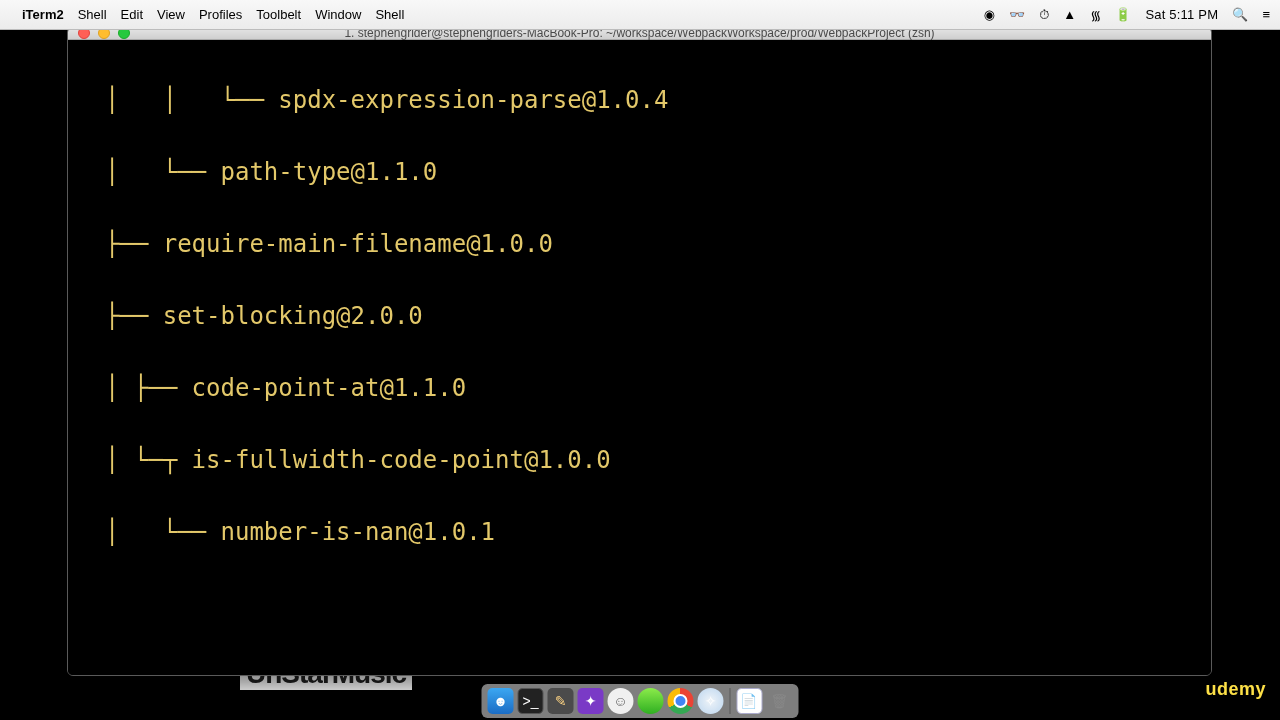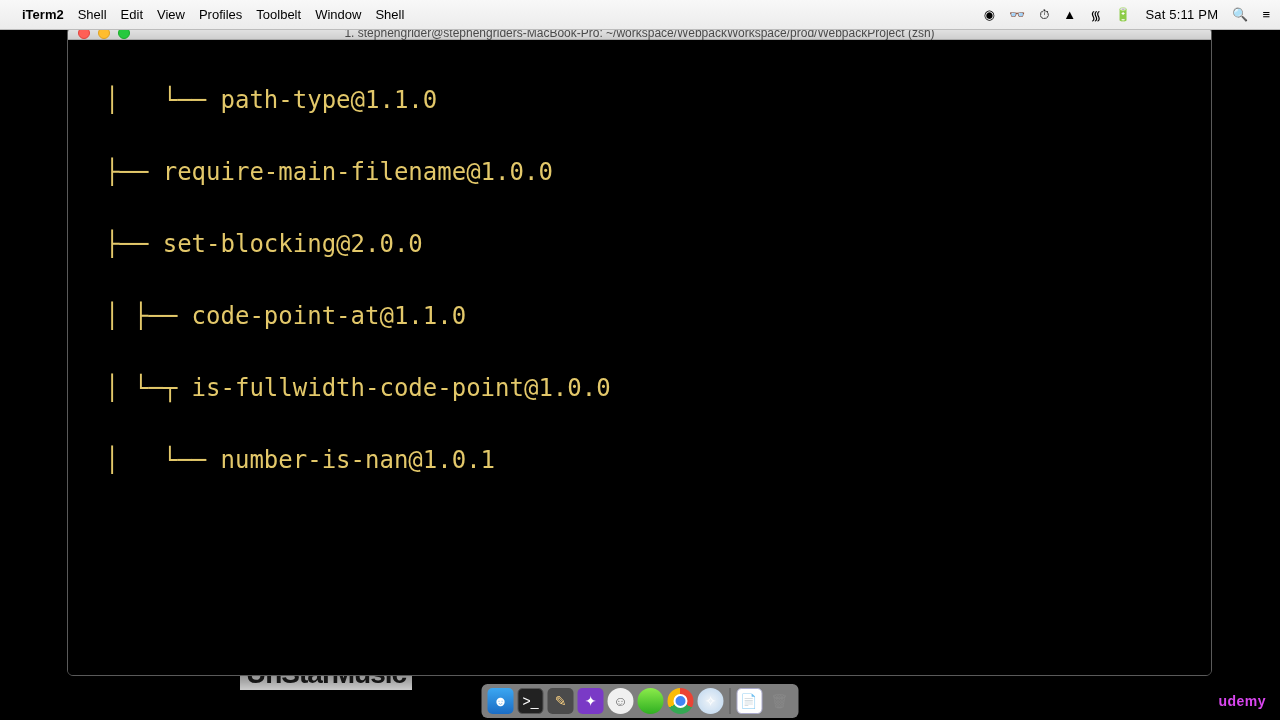--- a/index.html
+++ b/index.html
@@ -123,24 +123,24 @@
   .dicon.smiley { background: #f0f0f0; color: #555; border-radius: 50%; }
   .dicon.ageen { background: linear-gradient(#8beb4a,#2faf22); border-radius: 50%; }
   .dicon.chrome { background: conic-gradient(#ea4335 0 120deg,#34a853 120deg 240deg,#fbbc05 240deg 360deg); border-radius: 50%; position: relative; }
   .dicon.chrome::after { content:''; position:absolute; width:10px;height:10px;background:#4285f4;border:2px solid #fff;border-radius:50%; }
   .dicon.safari { background: radial-gradient(#eef3f8,#bcd6ef); border-radius: 50%; }
   .dicon.word { background: #fff; color:#2a5ca8; border:1px solid #aac; }
   .dicon.trash { background: transparent; color: #888; }
 
   .udemy-logo {
     position: absolute;
-    bottom: 11px;
+    bottom: 20px;
     right: 14px;
-    color: #d946ef;
-    font-size: 14px;
+    color: #fde047;
+    font-size: 18px;
     font-weight: 600;
     letter-spacing: .5px;
     font-family: -apple-system, sans-serif;
   }
 
   .bg-text {
     position: absolute;
     bottom: 30px;
     left: 240px;
     font-size: 28px;
@@ -182,20 +182,21 @@
 <div class="term-window">
   <div class="titlebar">
     <div class="traffic-lights">
       <div class="tl red"></div>
       <div class="tl yellow"></div>
       <div class="tl green"></div>
     </div>
     <div class="title">1. stephengrider@stephengriders-MacBook-Pro: ~/workspace/WebpackWorkspace/prod/WebpackProject (zsh)</div>
   </div>
   <div class="term-body">
+<div class="tree-line">  │   │   └── spdx-expression-parse@1.0.4</div>
 <div class="tree-line">  │   └── path-type@1.1.0</div>
 <div class="tree-line">  ├── require-main-filename@1.0.0</div>
 <div class="tree-line">  ├── set-blocking@2.0.0</div>
 <div class="tree-line">  │ ├── code-point-at@1.1.0</div>
 <div class="tree-line">  │ └─┬ is-fullwidth-code-point@1.0.0</div>
 <div class="tree-line">  │   └── number-is-nan@1.0.1</div>
 
 
 
 

